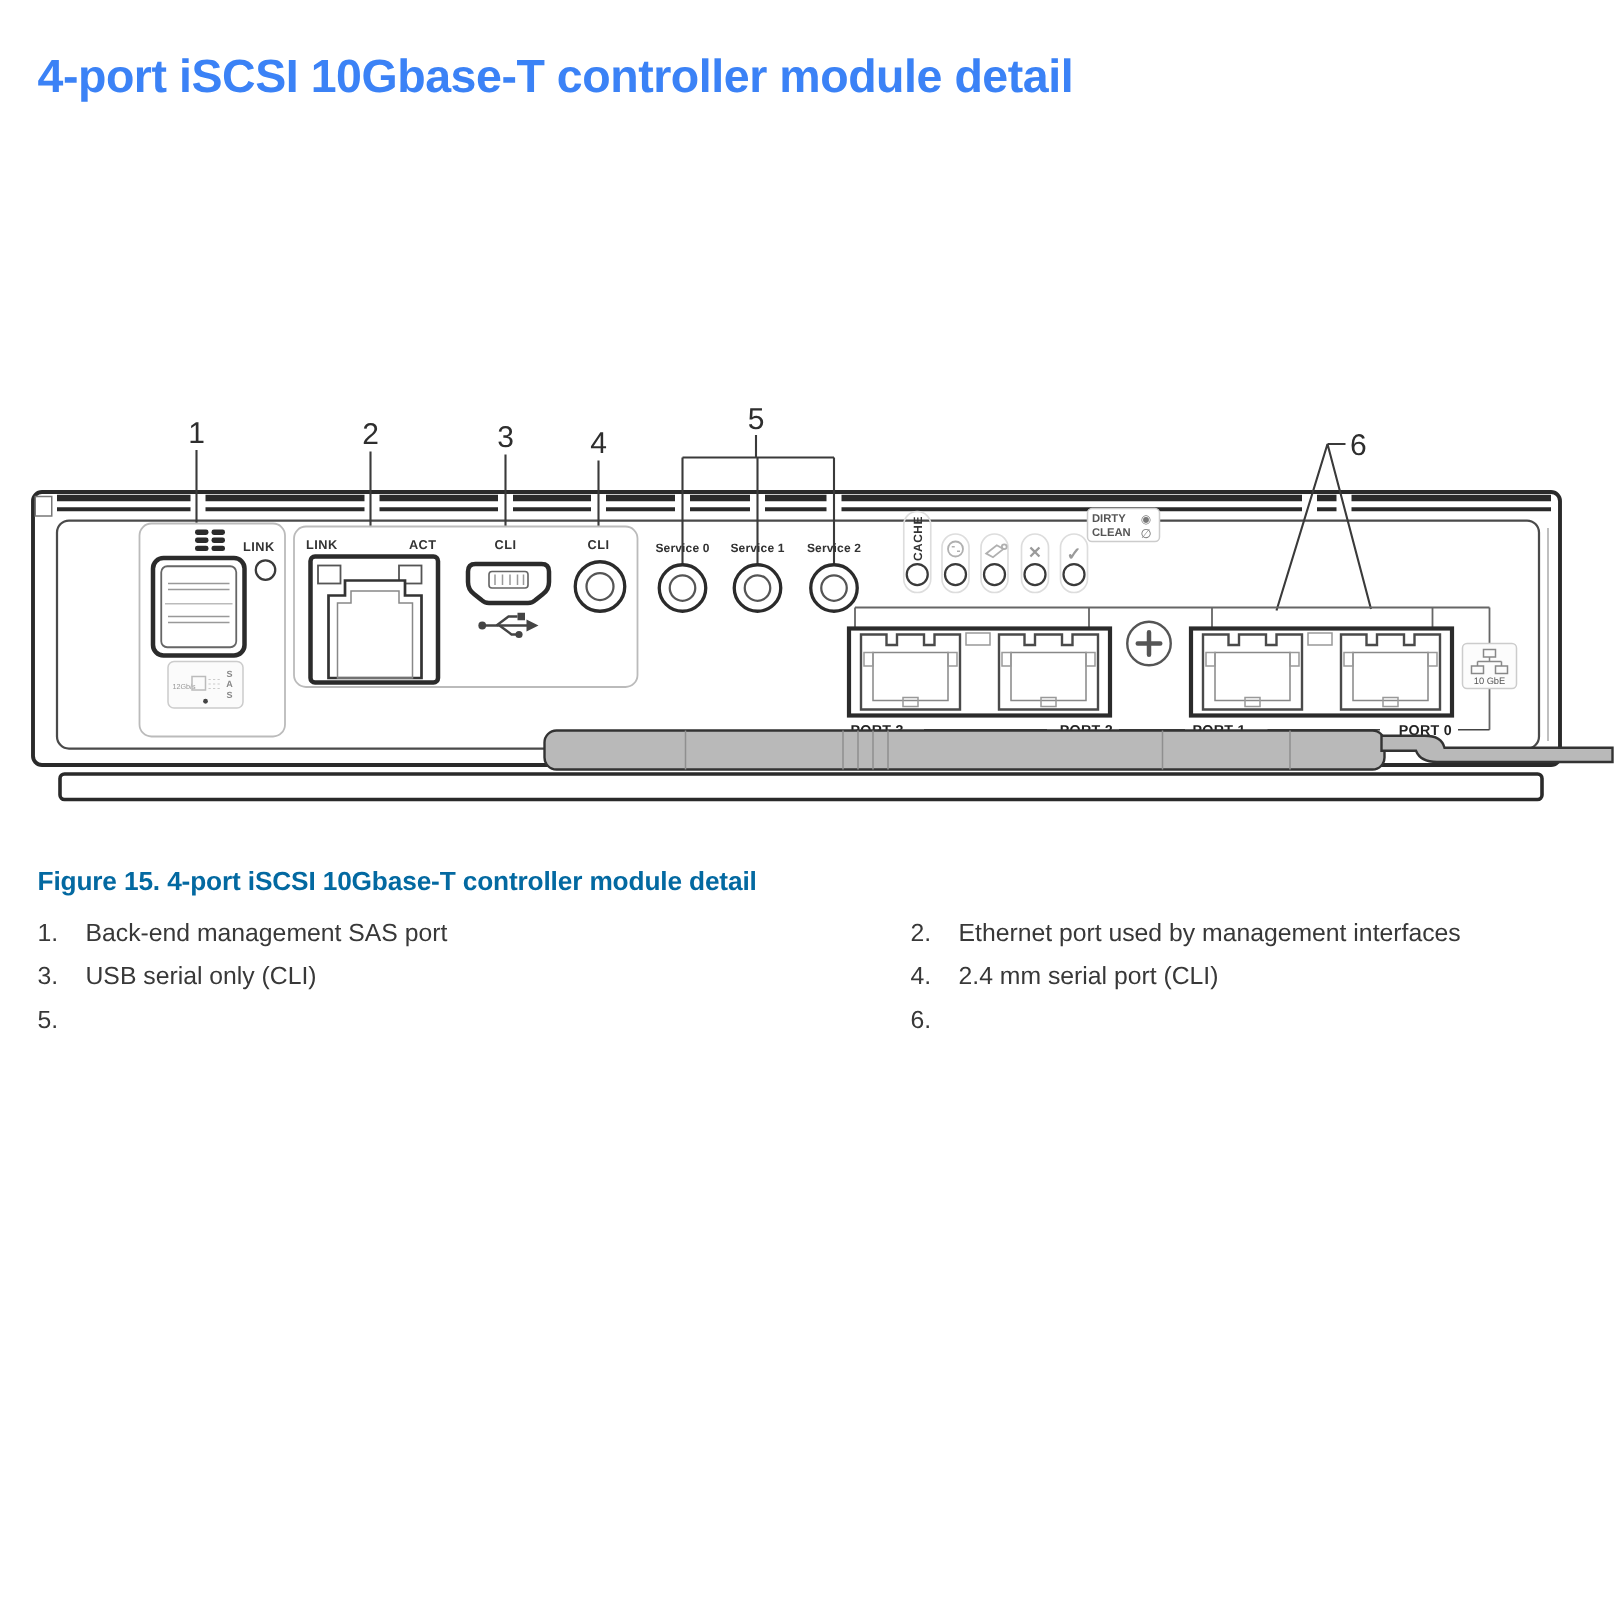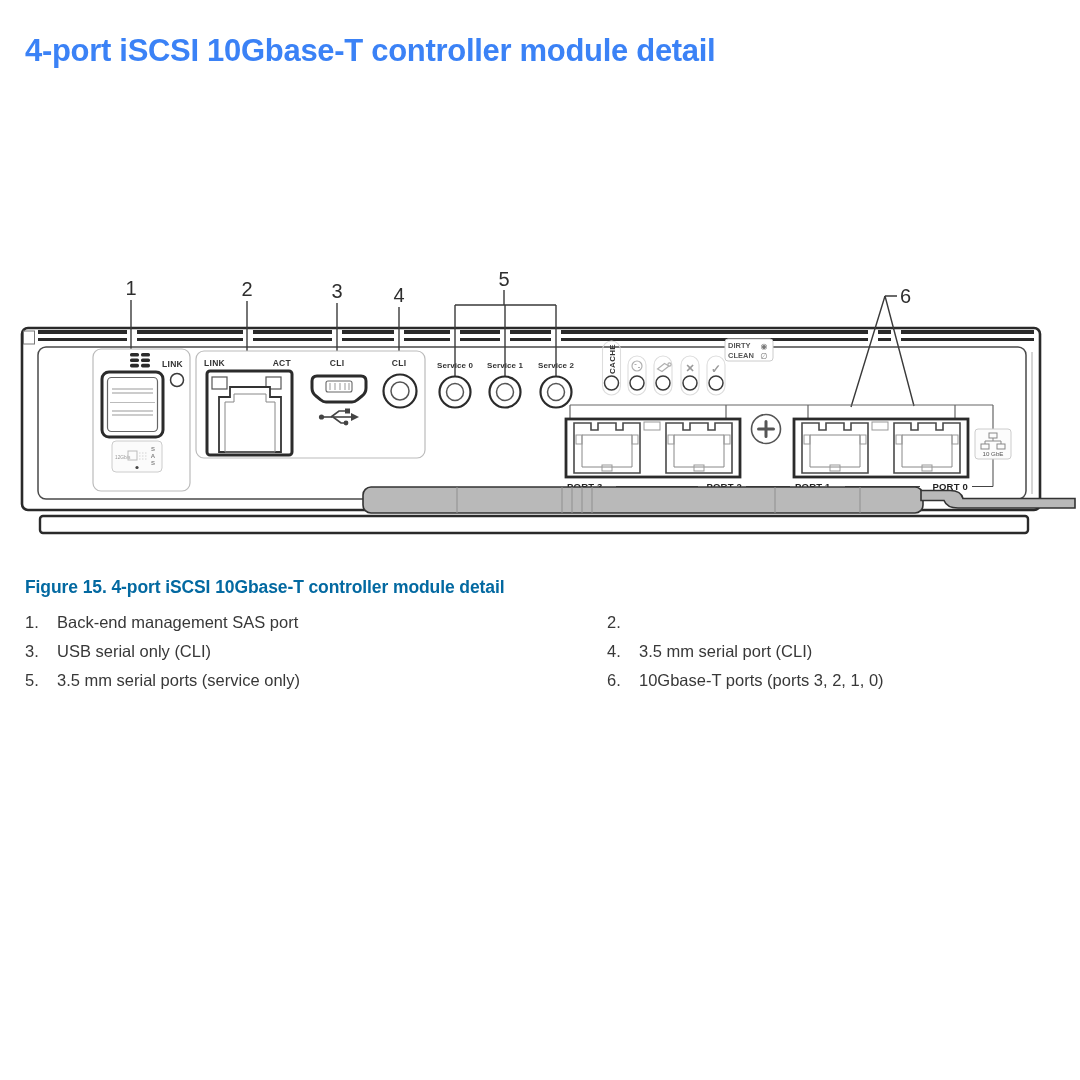--- a/index.html
+++ b/index.html
@@ -255,32 +255,31 @@
 
   <div class="figure-caption">Figure 15. 4-port iSCSI 10Gbase-T controller module detail</div>
 
   <div class="legend">
     <div class="legend-item">
       <span class="num">1.</span>
       <span class="text">Back-end management SAS port</span>
     </div>
     <div class="legend-item">
       <span class="num">2.</span>
+      <span class="text">Ethernet port used by management interfaces</span>
     </div>
     <div class="legend-item">
       <span class="num">3.</span>
       <span class="text">USB serial only (CLI)</span>
     </div>
     <div class="legend-item">
       <span class="num">4.</span>
-      <span class="text">3.5 mm serial port (CLI)</span>
+      <span class="text">2.4 mm serial port (CLI)</span>
     </div>
     <div class="legend-item">
       <span class="num">5.</span>
-      <span class="text">3.5 mm serial ports (service only)</span>
     </div>
     <div class="legend-item">
       <span class="num">6.</span>
-      <span class="text">10Gbase-T ports (ports 3, 2, 1, 0)</span>
     </div>
   </div>
 
 </div>
 
 </body></html>

